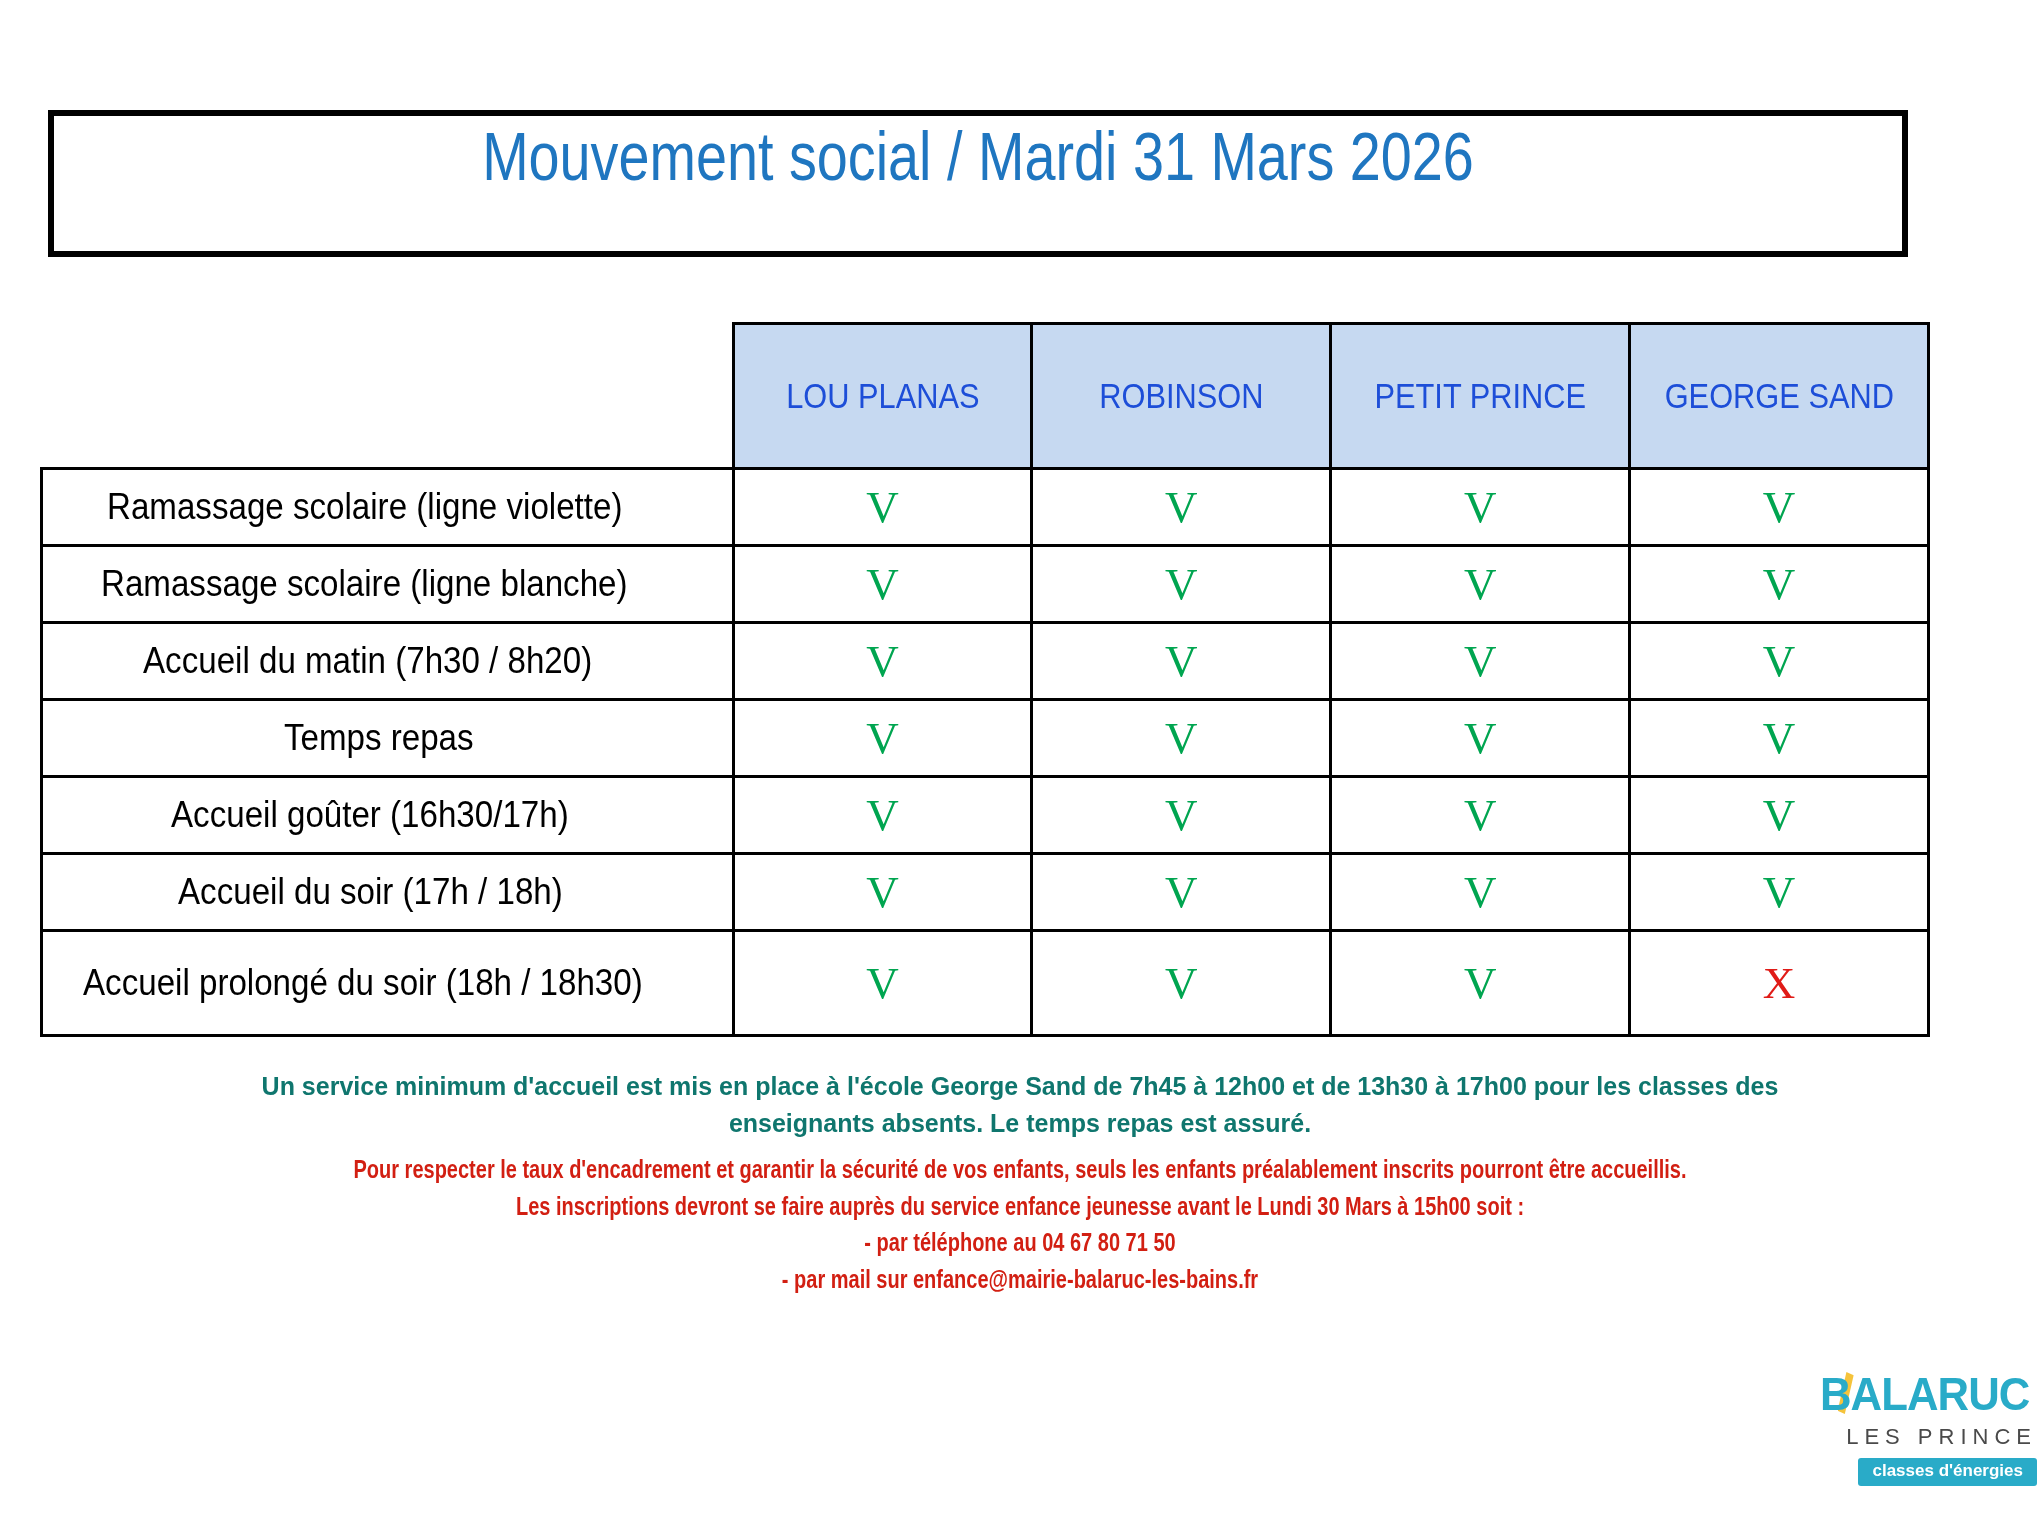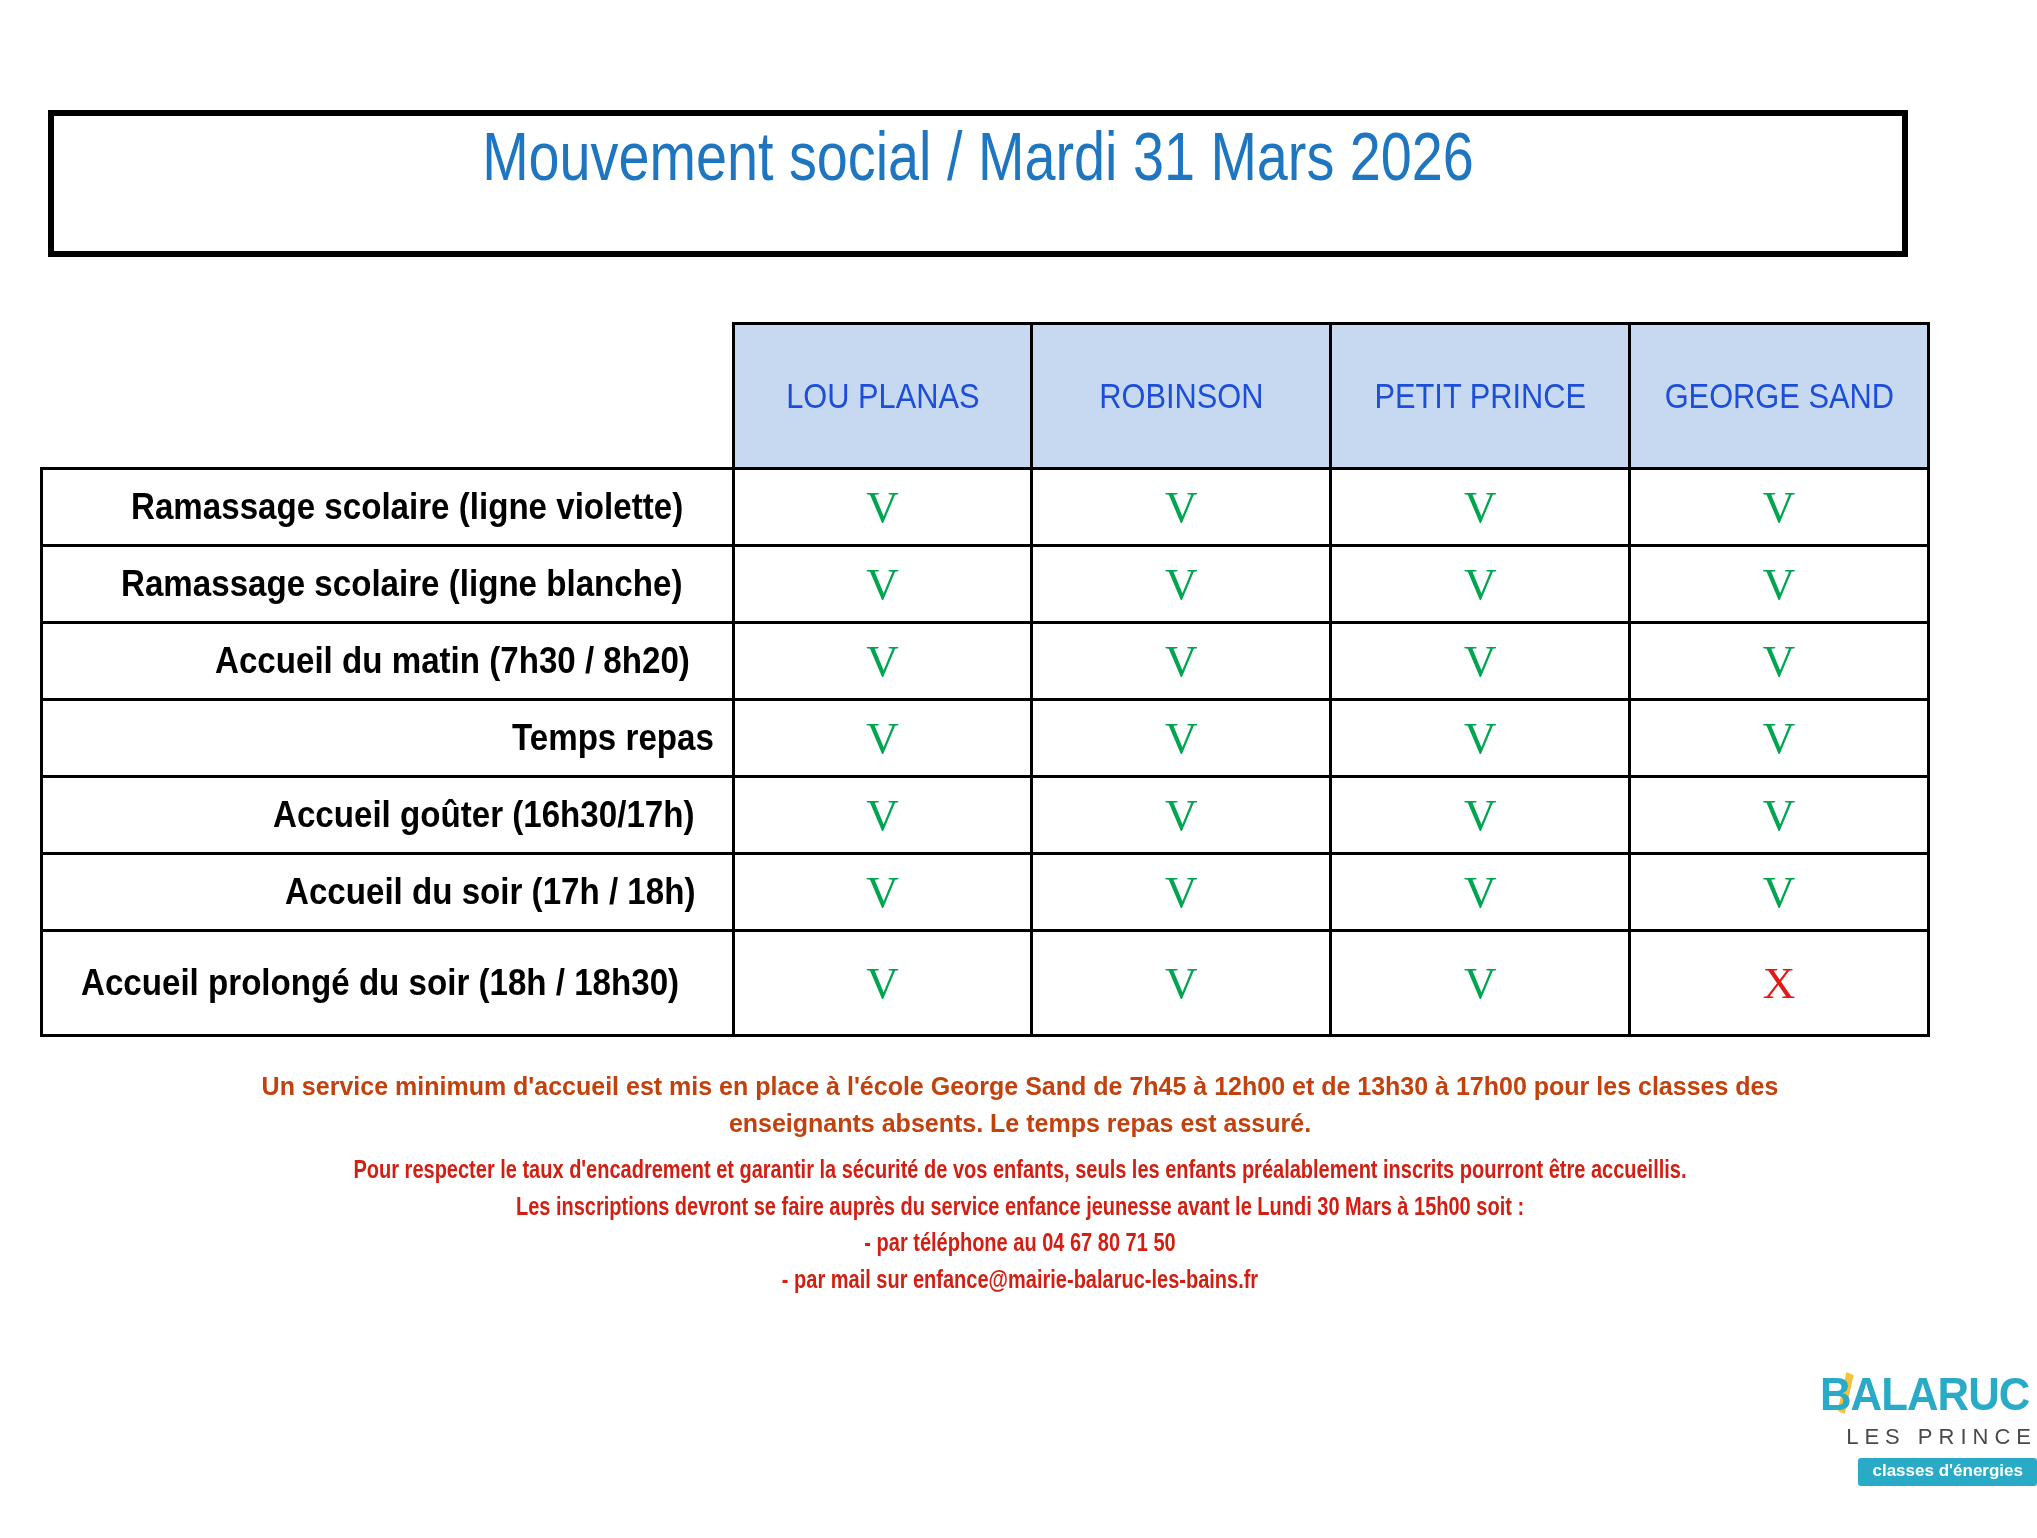--- a/index.html
+++ b/index.html
@@ -83,29 +83,28 @@
     font-family: "Liberation Sans Narrow", "Liberation Sans", sans-serif;
     transform: scaleX(1);
     white-space: nowrap;
   }
   .col-head span {
     display: inline-block;
     transform: scaleX(0.88);
   }
 
   .row-label {
-    text-align: right;
+    text-align: center;
     vertical-align: middle;
     height: 74px;
     padding-left: 10px;
     font-size: 36px;
     color: #000000;
     font-family: "Liberation Sans Narrow", "Liberation Sans", sans-serif;
     white-space: nowrap;
-    font-weight: bold;
   }
   .row-label span {
     display: inline-block;
     transform: scaleX(0.92);
     transform-origin: left center;
   }
 
   tr.tall .row-label,
   tr.tall .mark-cell {
     height: 102px;
@@ -138,21 +137,21 @@
     white-space: nowrap;
     transform: scaleX(0.80);
     transform-origin: center center;
   }
   .note-wrap {
     font-family: "Liberation Sans Narrow", "Liberation Sans", sans-serif;
     font-weight: bold;
     font-size: 25px;
     line-height: 1.46;
   }
-  .note-black { color: #c2410c; }
+  .note-black { color: #0f766e; }
   .note-red   { color: #D21F12; }
   .note-gap   { height: 10px; }
 
   
   .logo {
     position: absolute;
     left: 0;
     right: 0;
     top: 1370px;
     text-align: right;

